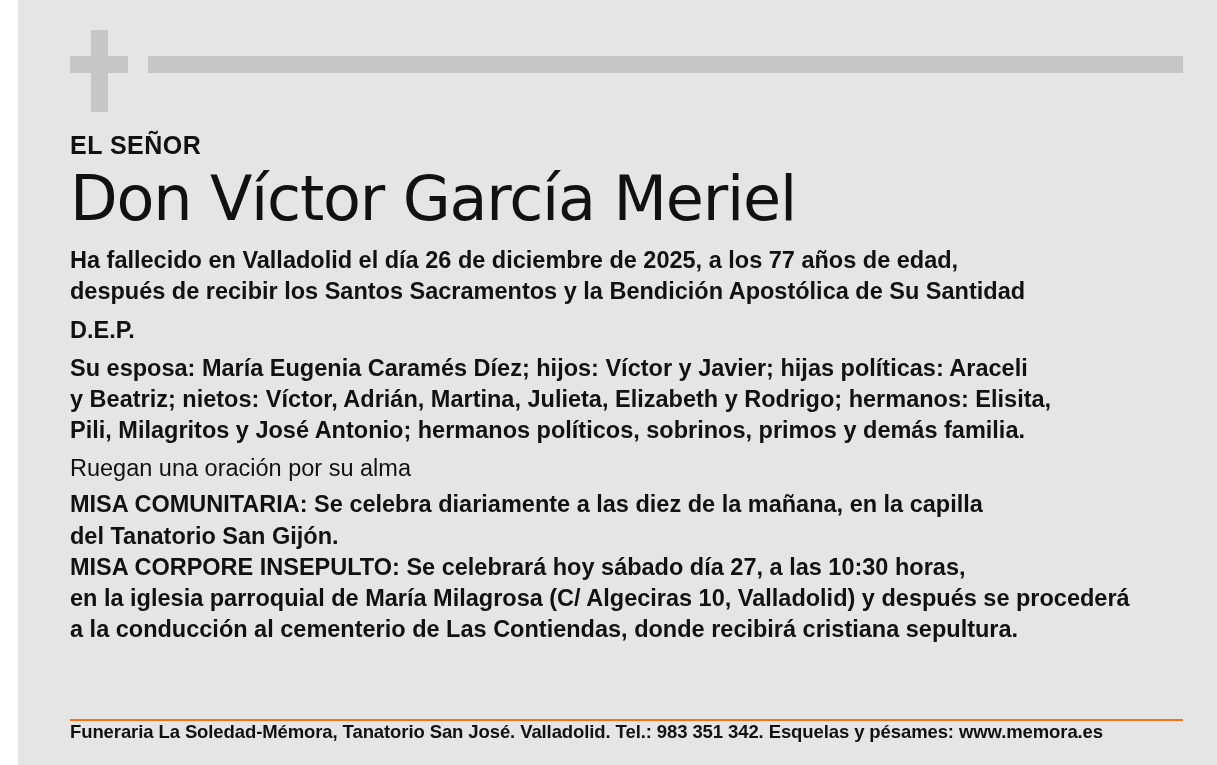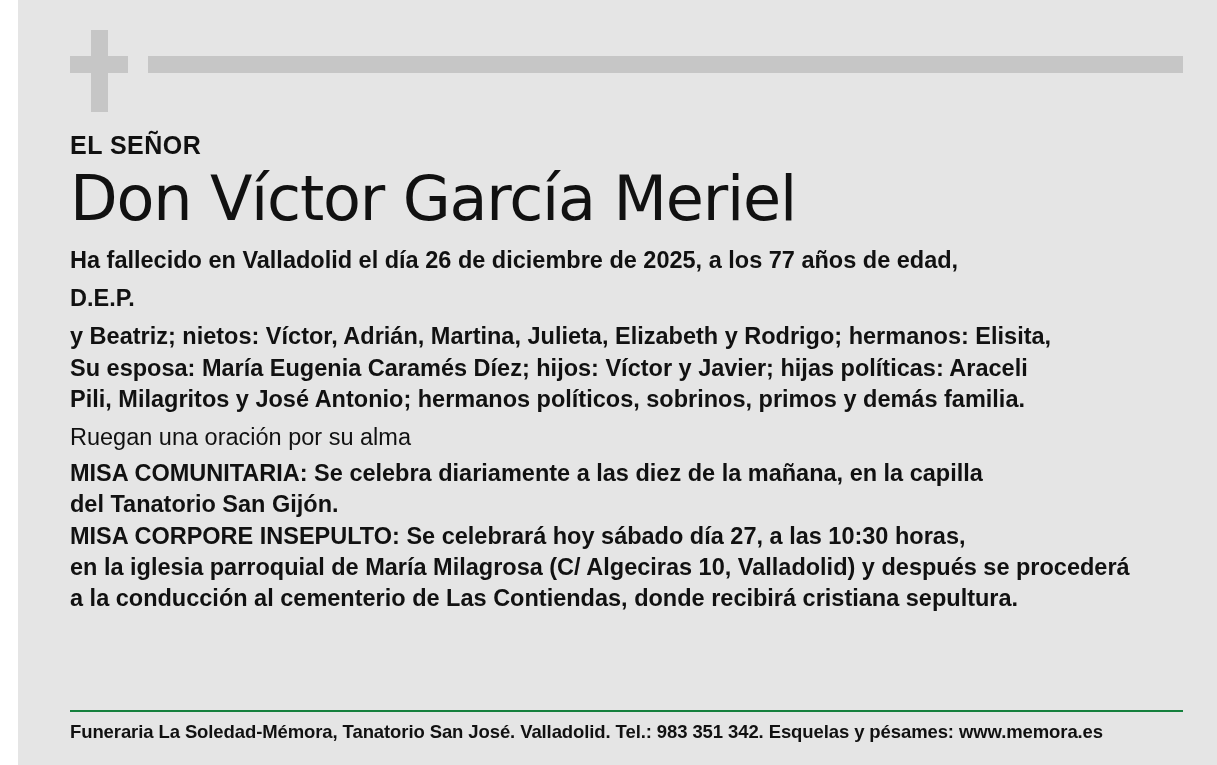--- a/index.html
+++ b/index.html
@@ -109,22 +109,22 @@
     font-size: 23.5px;
     font-weight: normal;
     margin: 0 0 7px 0;
   }
 
   .footer {
     position: absolute;
     left: 52px;
     right: 52px;
     bottom: 22px;
-    border-top: 2px solid #15803d;
-    padding-top: 9px;
+    border-top: 2px solid #f97316;
+    padding-top: 0;
     font-size: 18.5px;
     font-weight: bold;
     letter-spacing: -0.1px;
     white-space: nowrap;
   }
 </style>
 </head>
 <body>
 
 <div class="obituary">
@@ -138,27 +138,28 @@
   </div>
 
   <div class="content">
 
     <div class="eyebrow">EL SEÑOR</div>
 
     <div class="deceased-name">Don Víctor García Meriel</div>
 
     <div class="block">
       <div class="line">Ha fallecido en Valladolid el día 26 de diciembre de 2025, a los 77 años de edad,</div>
+      <div class="line">después de recibir los Santos Sacramentos y la Bendición Apostólica de Su Santidad</div>
     </div>
 
     <div class="dep">D.E.P.</div>
 
     <div class="block">
+      <div class="line">Su esposa: María Eugenia Caramés Díez; hijos: Víctor y Javier; hijas políticas: Araceli</div>
       <div class="line">y Beatriz; nietos: Víctor, Adrián, Martina, Julieta, Elizabeth y Rodrigo; hermanos: Elisita,</div>
-      <div class="line">Su esposa: María Eugenia Caramés Díez; hijos: Víctor y Javier; hijas políticas: Araceli</div>
       <div class="line">Pili, Milagritos y José Antonio; hermanos políticos, sobrinos, primos y demás familia.</div>
     </div>
 
     <div class="ruegan">Ruegan una oración por su alma</div>
 
     <div class="block">
       <div class="line">MISA COMUNITARIA: Se celebra diariamente a las diez de la mañana, en la capilla</div>
       <div class="line">del Tanatorio San Gijón.</div>
       <div class="line">MISA CORPORE INSEPULTO: Se celebrará hoy sábado día 27, a las 10:30 horas,</div>
       <div class="line">en la iglesia parroquial de María Milagrosa (C/ Algeciras 10, Valladolid) y después se procederá</div>

